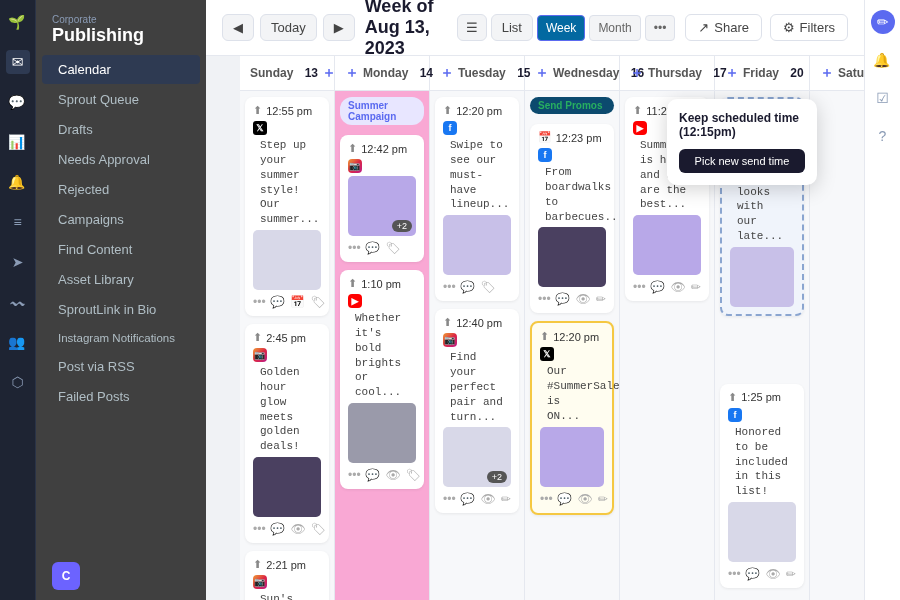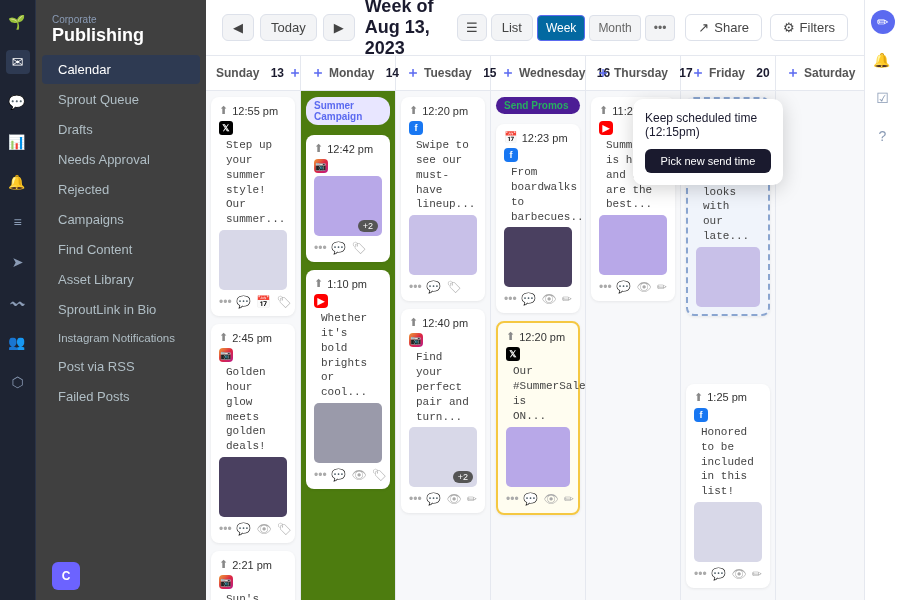--- a/index.html
+++ b/index.html
@@ -34,29 +34,29 @@
     .view-btn.active { background: #0369a1; color: #fff; border-color: #5b6af0; }
     .topbar-actions { display: flex; align-items: center; gap: 8px; }
     .action-btn { background: #fff; border: 1px solid #dde1ea; border-radius: 6px; padding: 5px 12px; font-size: 13px; cursor: pointer; display: flex; align-items: center; gap: 5px; color: #444; }
 
     
     .right-strip { width: 36px; background: #fff; border-left: 1px solid #e5e8ef; display: flex; flex-direction: column; align-items: center; padding: 10px 0; gap: 14px; }
     .r-icon { width: 24px; height: 24px; display: flex; align-items: center; justify-content: center; color: #8a9bb5; font-size: 14px; cursor: pointer; border-radius: 50%; }
     .r-icon.blue { background: #5b6af0; color: #fff; }
 
     
-    .calendar { flex: 1; overflow-x: auto; overflow-y: hidden; display: flex; flex-direction: column; }
+    .calendar { flex: 1; overflow-x: auto; overflow-y: hidden; display: flex; flex-direction: column; padding-left: 34px; }
     .cal-header { display: flex; background: #fff; border-bottom: 1px solid #e5e8ef; flex-shrink: 0; }
     .cal-header-cell { flex: 1; min-width: 95px; padding: 8px 10px; font-size: 12px; font-weight: 600; color: #555; border-right: 1px solid #e5e8ef; display: flex; align-items: center; gap: 4px; }
     .cal-header-cell .day-num { font-weight: 700; color: #1a1a2e; }
     .add-icon { color: #5b6af0; cursor: pointer; font-size: 14px; }
     .cal-col { flex: 1; min-width: 95px; border-right: 1px solid #e5e8ef; background: #f7f8fa; padding: 6px 5px; display: flex; flex-direction: column; gap: 8px; position: relative; }
-    .cal-col.highlight { background: #4d7c0f; }
+    .cal-col.highlight { background: #f9a8d4; }
     .campaign-tag { background: #e8e6ff; color: #5b6af0; font-size: 10px; font-weight: 600; padding: 3px 8px; border-radius: 12px; display: inline-block; margin-bottom: 2px; }
-    .campaign-tag.green { background: #4c1d95; color: #27ae60; }
+    .campaign-tag.green { background: #0c4a6e; color: #27ae60; }
 
     
     .post-card { background: #fff; border-radius: 8px; padding: 7px 8px; font-size: 11px; color: #444; box-shadow: 0 1px 3px rgba(0,0,0,0.07); margin-bottom: 0; position: relative; }
     .post-card.highlighted { border: 2px solid #f5c842; background: #fffdf0; }
     .post-card.dashed { border: 2px dashed #8aa5d0; background: #f0f4fb; }
     .post-time { font-size: 11px; color: #888; display: flex; align-items: center; gap: 4px; margin-bottom: 4px; }
     .post-time .t { font-weight: 400; color: #333; }
     .post-icon { width: 14px; height: 14px; border-radius: 3px; display: inline-flex; align-items: center; justify-content: center; font-size: 9px; font-weight: bold; }
     .post-icon.x { background: #000; color: #fff; border-radius: 3px; }
     .post-icon.ig { background: linear-gradient(135deg, #f09433,#e6683c,#dc2743,#cc2366,#bc1888); color: #fff; border-radius: 4px; }
@@ -69,21 +69,21 @@
     .img-placeholder.dark { background: #4a4060; }
     .img-placeholder.light { background: #d8d8e8; }
     .img-placeholder.gray { background: #9a9aaa; }
     .img-placeholder.lavender { background: #c8c0e8; }
     .post-badge { position: absolute; bottom: 4px; right: 4px; background: #555; color: #fff; font-size: 9px; padding: 1px 5px; border-radius: 10px; }
     .post-footer { display: flex; align-items: center; gap: 5px; margin-top: 5px; color: #aaa; font-size: 12px; }
     .post-footer span { cursor: pointer; }
 
     
     .tooltip-overlay { position: absolute; top: 8px; right: -8px; background: #fff; border-radius: 10px; padding: 12px; width: 150px; box-shadow: 0 4px 20px rgba(0,0,0,0.18); z-index: 10; font-size: 11px; color: #333; }
-    .tooltip-title { font-weight: 400; font-size: 12px; margin-bottom: 6px; color: #1a1a2e; }
+    .tooltip-title { font-weight: 700; font-size: 12px; margin-bottom: 6px; color: #1a1a2e; }
     .pick-time-btn { background: #1a1a2e; color: #fff; border: none; border-radius: 6px; padding: 6px 10px; font-size: 11px; cursor: pointer; width: 100%; text-align: center; margin-top: 4px; }
 
     
     .cal-scroll { display: flex; flex: 1; overflow-y: auto; }
   </style>
 </head>
 <body>
 
 <div class="icon-rail">
   <div class="rail-icon">🌱</div>

